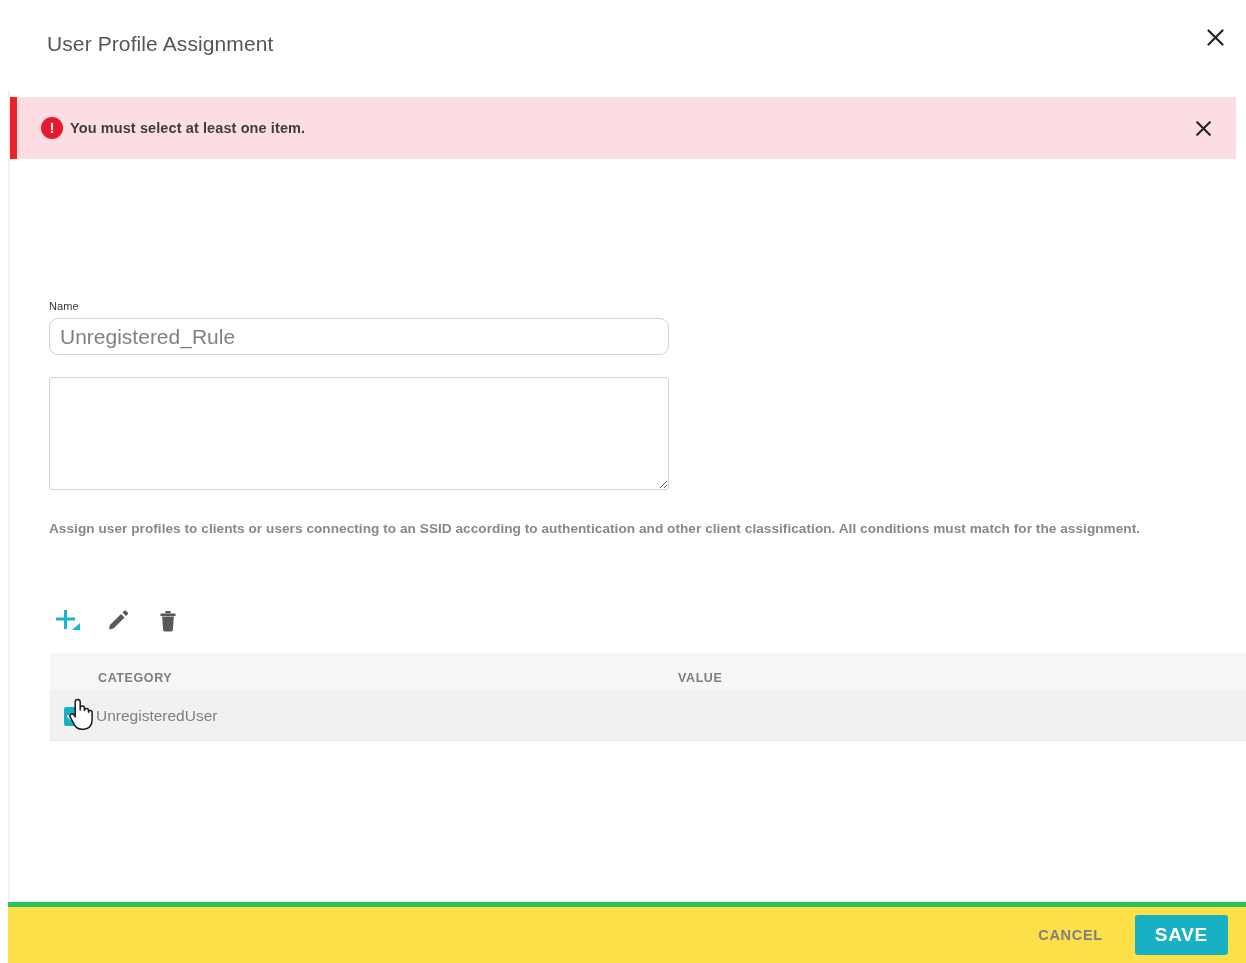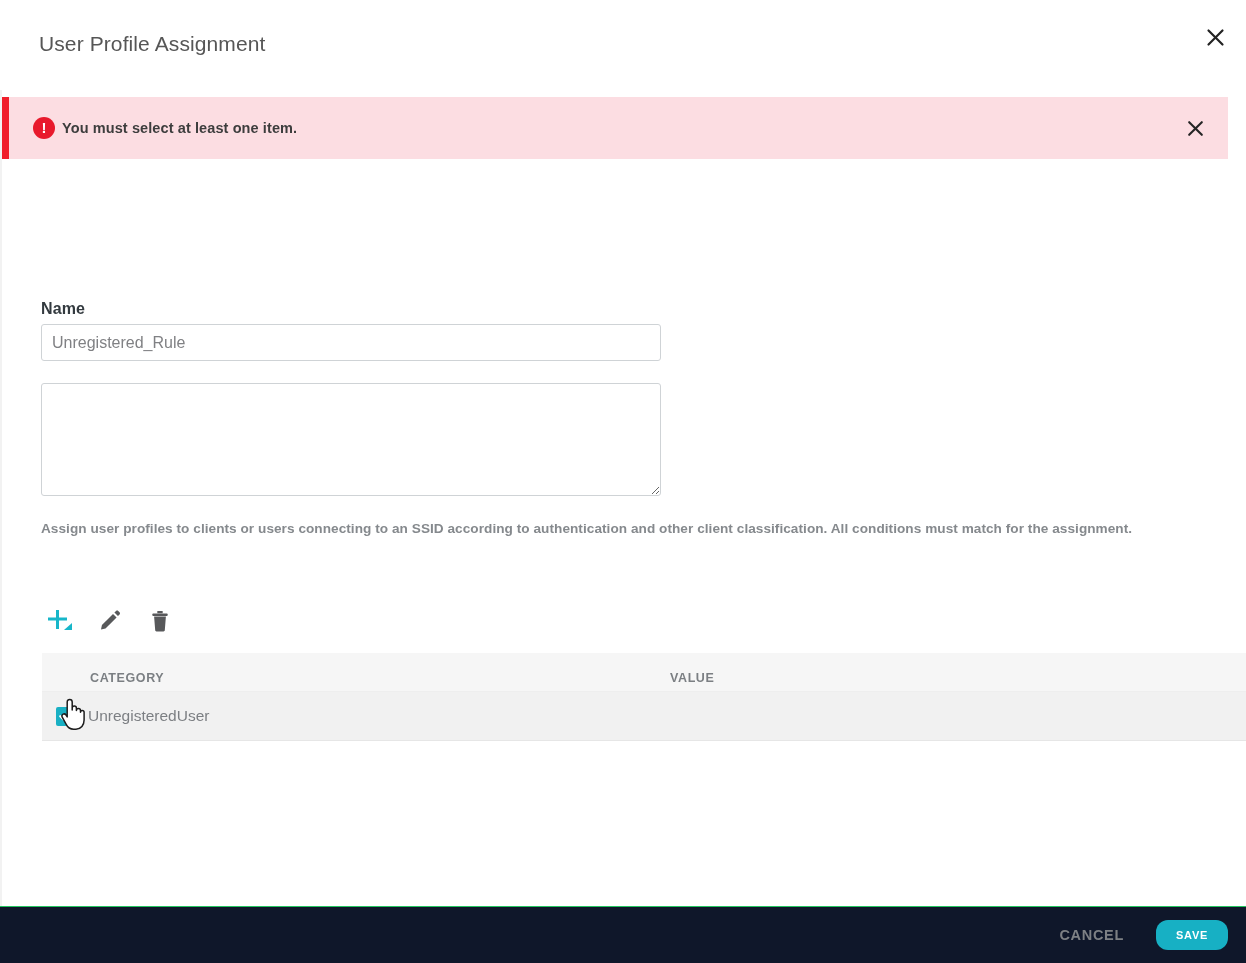--- a/index.html
+++ b/index.html
@@ -16,20 +16,21 @@
     position: relative;
   }
 
   
   .modal {
     position: absolute;
     inset: 0;
     background: #ffffff;
     display: flex;
     flex-direction: column;
+    padding-left: 8px;
   }
 
   
   .modal-header {
     position: relative;
     height: 90px;
     flex: 0 0 auto;
   }
   .modal-title {
     position: absolute;
@@ -134,34 +135,34 @@
   }
 
   
   .form-area {
     position: absolute;
     left: 39px;
     top: 210px;
     width: 1190px;
   }
   .field-label {
-    font-size: 16px;
-    font-weight: bold;
+    font-size: 11px;
+    font-weight: normal;
     color: #333a3f;
     margin-bottom: 6px;
     letter-spacing: 0.1px;
   }
   .text-input {
     width: 620px;
     height: 37px;
     box-sizing: border-box;
     border: 1px solid #cfd3d6;
-    border-radius: 3px;
+    border-radius: 9px;
     padding: 0 10px;
-    font-size: 16px;
+    font-size: 21px;
     color: #808184;
     font-family: "Liberation Sans", sans-serif;
     background: #ffffff;
     outline: none;
     display: block;
   }
   .field-gap { height: 22px; }
   .text-area {
     width: 620px;
     height: 113px;
@@ -171,21 +172,21 @@
     padding: 6px 10px;
     font-size: 15px;
     color: #6d6f72;
     font-family: "Liberation Sans", sans-serif;
     background: #ffffff;
     outline: none;
     resize: both;
     display: block;
   }
   .help-text {
-    margin-top: 22px;
+    margin-top: 28px;
     width: 1184px;
     font-size: 13.6px;
     font-weight: bold;
     color: #85898d;
     line-height: 1.55;
     letter-spacing: 0.05px;
   }
 
   
   .toolbar {
@@ -283,45 +284,45 @@
     width: 26px;
     height: 32px;
     pointer-events: none;
   }
 
   
   .modal-footer {
     position: relative;
     flex: 0 0 auto;
     height: 56px;
-    border-top: 1px solid #22c55e;
+    border-top: 5px solid #22c55e;
     display: flex;
     align-items: center;
     justify-content: flex-end;
     padding-right: 18px;
     gap: 18px;
-    background: #0f172a;
+    background: #fde047;
   }
   .btn-cancel {
     background: none;
     border: none;
     font-size: 14.5px;
     font-weight: bold;
     color: #7d8084;
     letter-spacing: 0.7px;
     cursor: pointer;
     padding: 8px 14px;
     font-family: "Liberation Sans", sans-serif;
   }
   .btn-save {
     background: #17b0c4;
     border: none;
-    border-radius: 12px;
+    border-radius: 3px;
     color: #ffffff;
-    font-size: 11px;
+    font-size: 19px;
     font-weight: bold;
     letter-spacing: 0.7px;
     cursor: pointer;
     padding: 9px 20px;
     font-family: "Liberation Sans", sans-serif;
   }
 </style>
 </head>
 <body>
 

